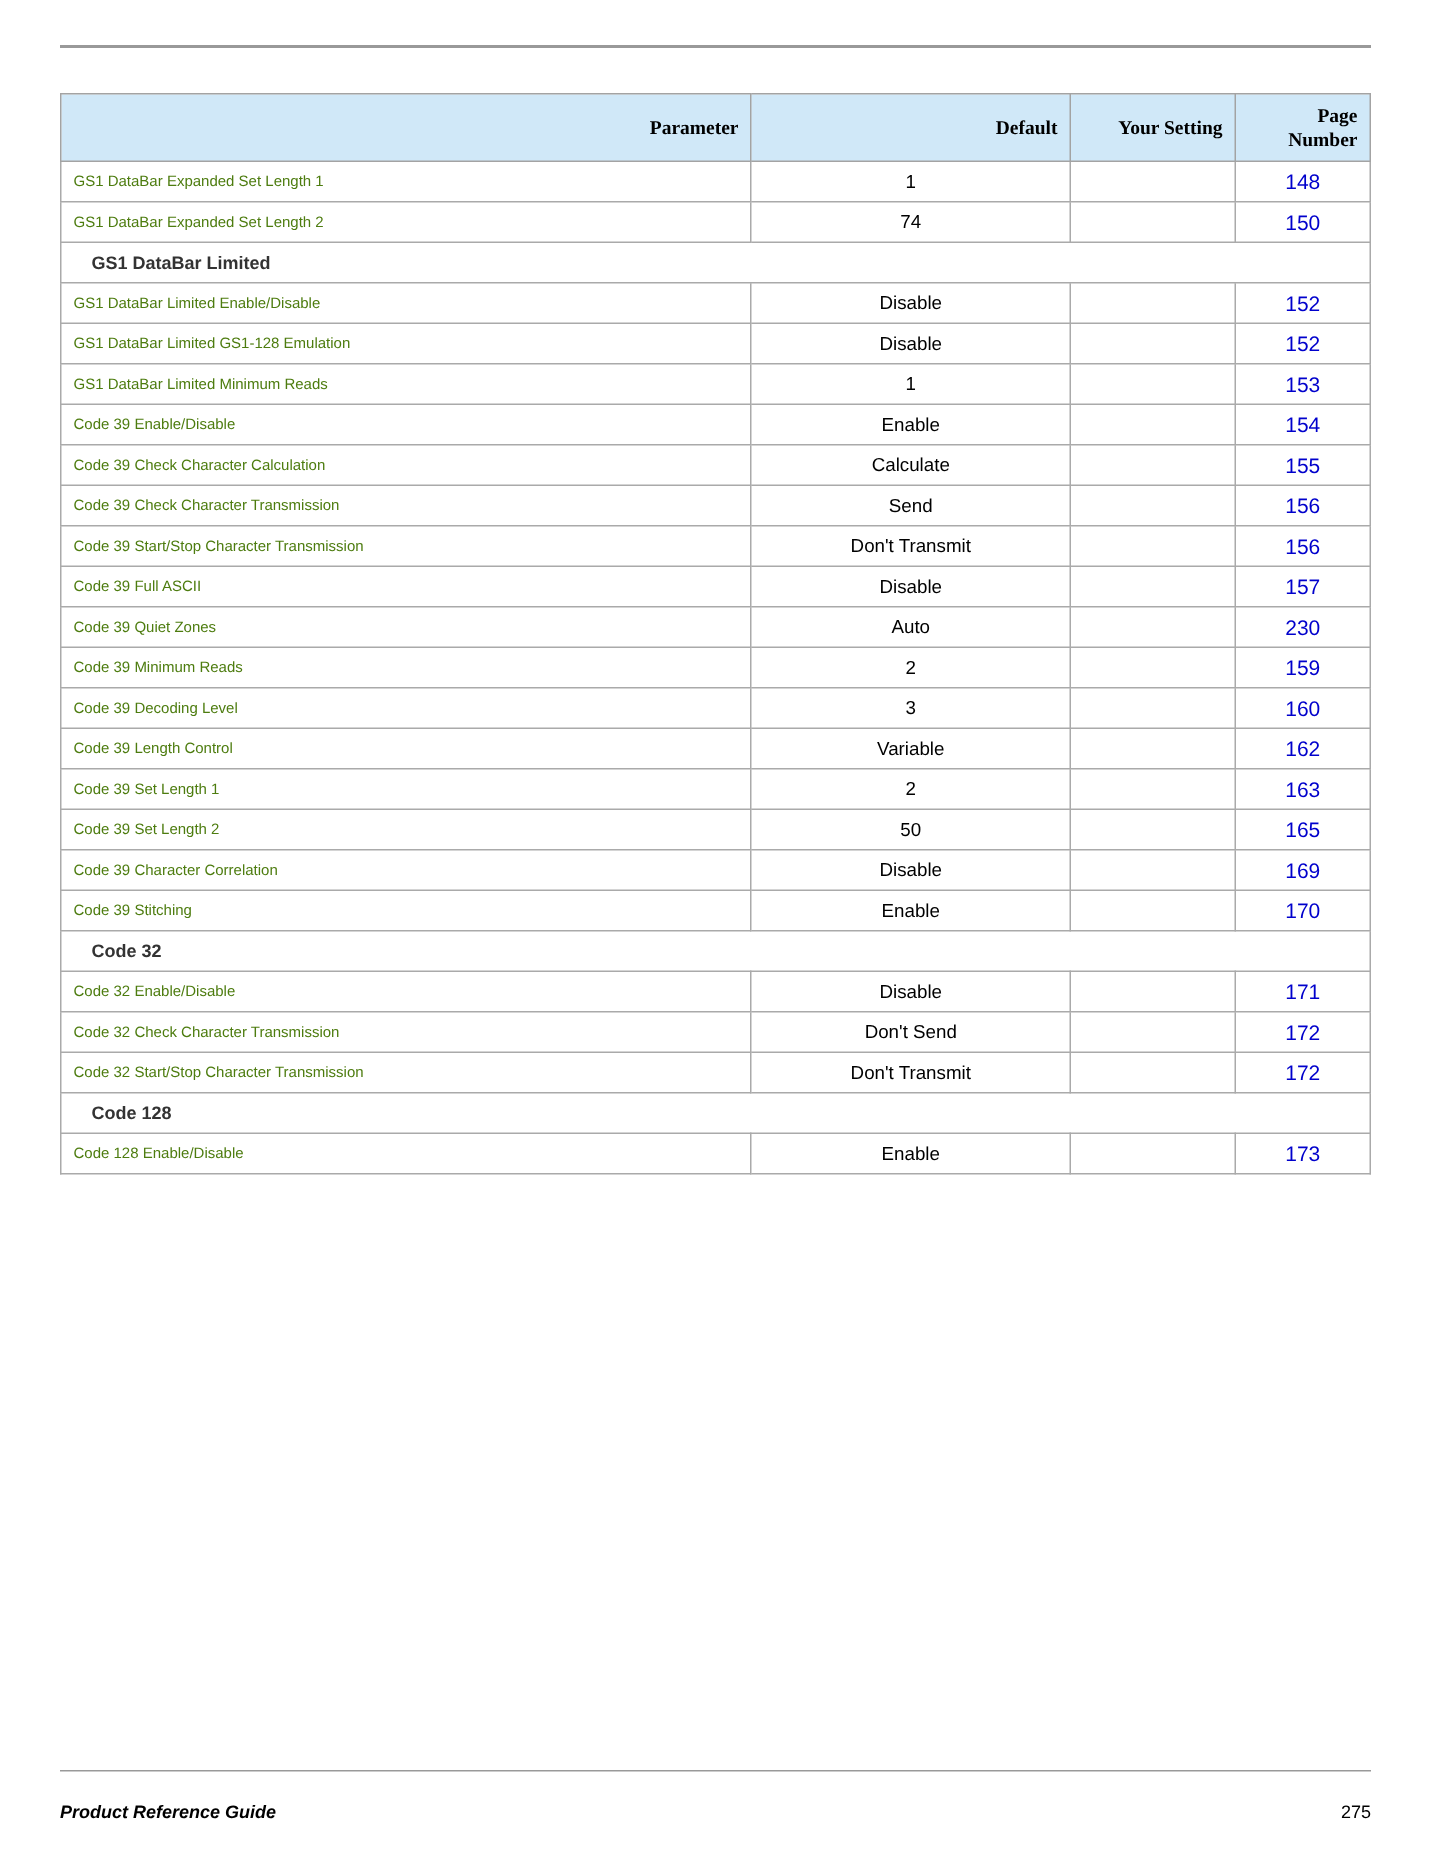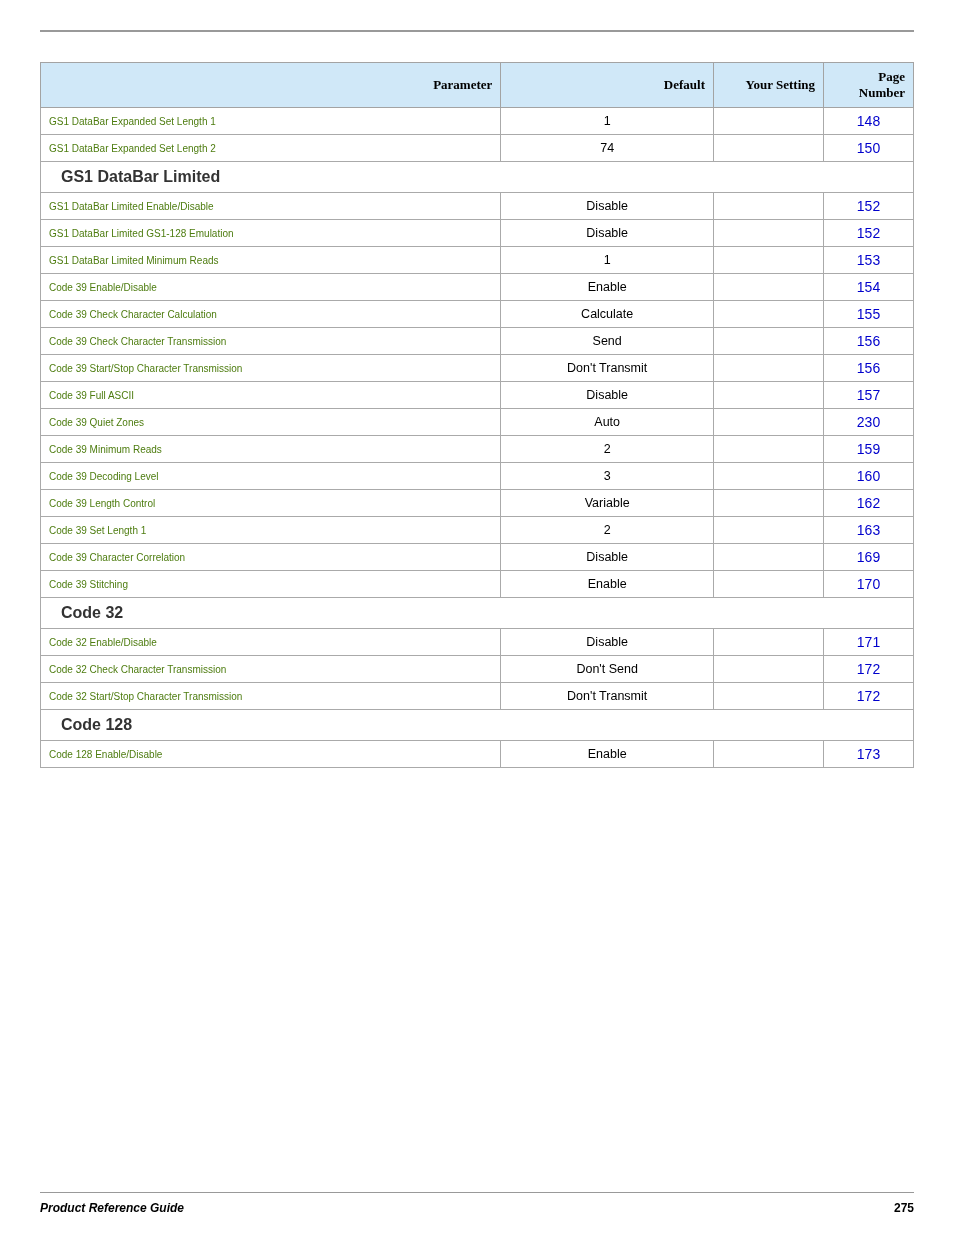--- a/index.html
+++ b/index.html
@@ -50,48 +50,48 @@
       width: 110px;
     }
     td.page-num {
       text-align: center;
       color: #0000cc;
       font-size: 14px;
       width: 90px;
     }
     tr.section-header td {
       background: #fff;
-      font-size: 16px;
+      font-size: 12px;
       font-weight: bold;
       color: #333;
       border-left: 1px solid #aaa;
       border-right: 1px solid #aaa;
       border-top: 1px solid #aaa;
       border-bottom: 1px solid #aaa;
       padding: 6px 20px;
     }
     .footer {
       position: absolute;
       bottom: 20px;
       left: 40px;
       right: 40px;
       display: flex;
       justify-content: space-between;
       align-items: center;
       border-top: 1px solid #999;
-      padding-top: 8px;
+      padding-top: 20px;
     }
     .footer-left {
       font-weight: bold;
       font-size: 12px;
       font-style: italic;
     }
     .footer-right {
       font-size: 12px;
-      font-weight: bold;
+      font-weight: normal;
     }
   </style>
 </head>
 <body>
 
 <div class="page-container">
   <div class="top-border"></div>
 
   <table>
     <thead>
@@ -190,20 +190,26 @@
           <td class="your-setting"></td>
           <td class="page-num">162</td>
         </tr>
         <tr>
           <td class="param">Code 39 Set Length 1</td>
           <td class="default-val">2</td>
           <td class="your-setting"></td>
           <td class="page-num">163</td>
         </tr>
         <tr>
+          <td class="param">Code 39 Set Length 2</td>
+          <td class="default-val">50</td>
+          <td class="your-setting"></td>
+          <td class="page-num">165</td>
+        </tr>
+        <tr>
           <td class="param">Code 39 Character Correlation</td>
           <td class="default-val">Disable</td>
           <td class="your-setting"></td>
           <td class="page-num">169</td>
         </tr>
         <tr>
           <td class="param">Code 39 Stitching</td>
           <td class="default-val">Enable</td>
           <td class="your-setting"></td>
           <td class="page-num">170</td>

